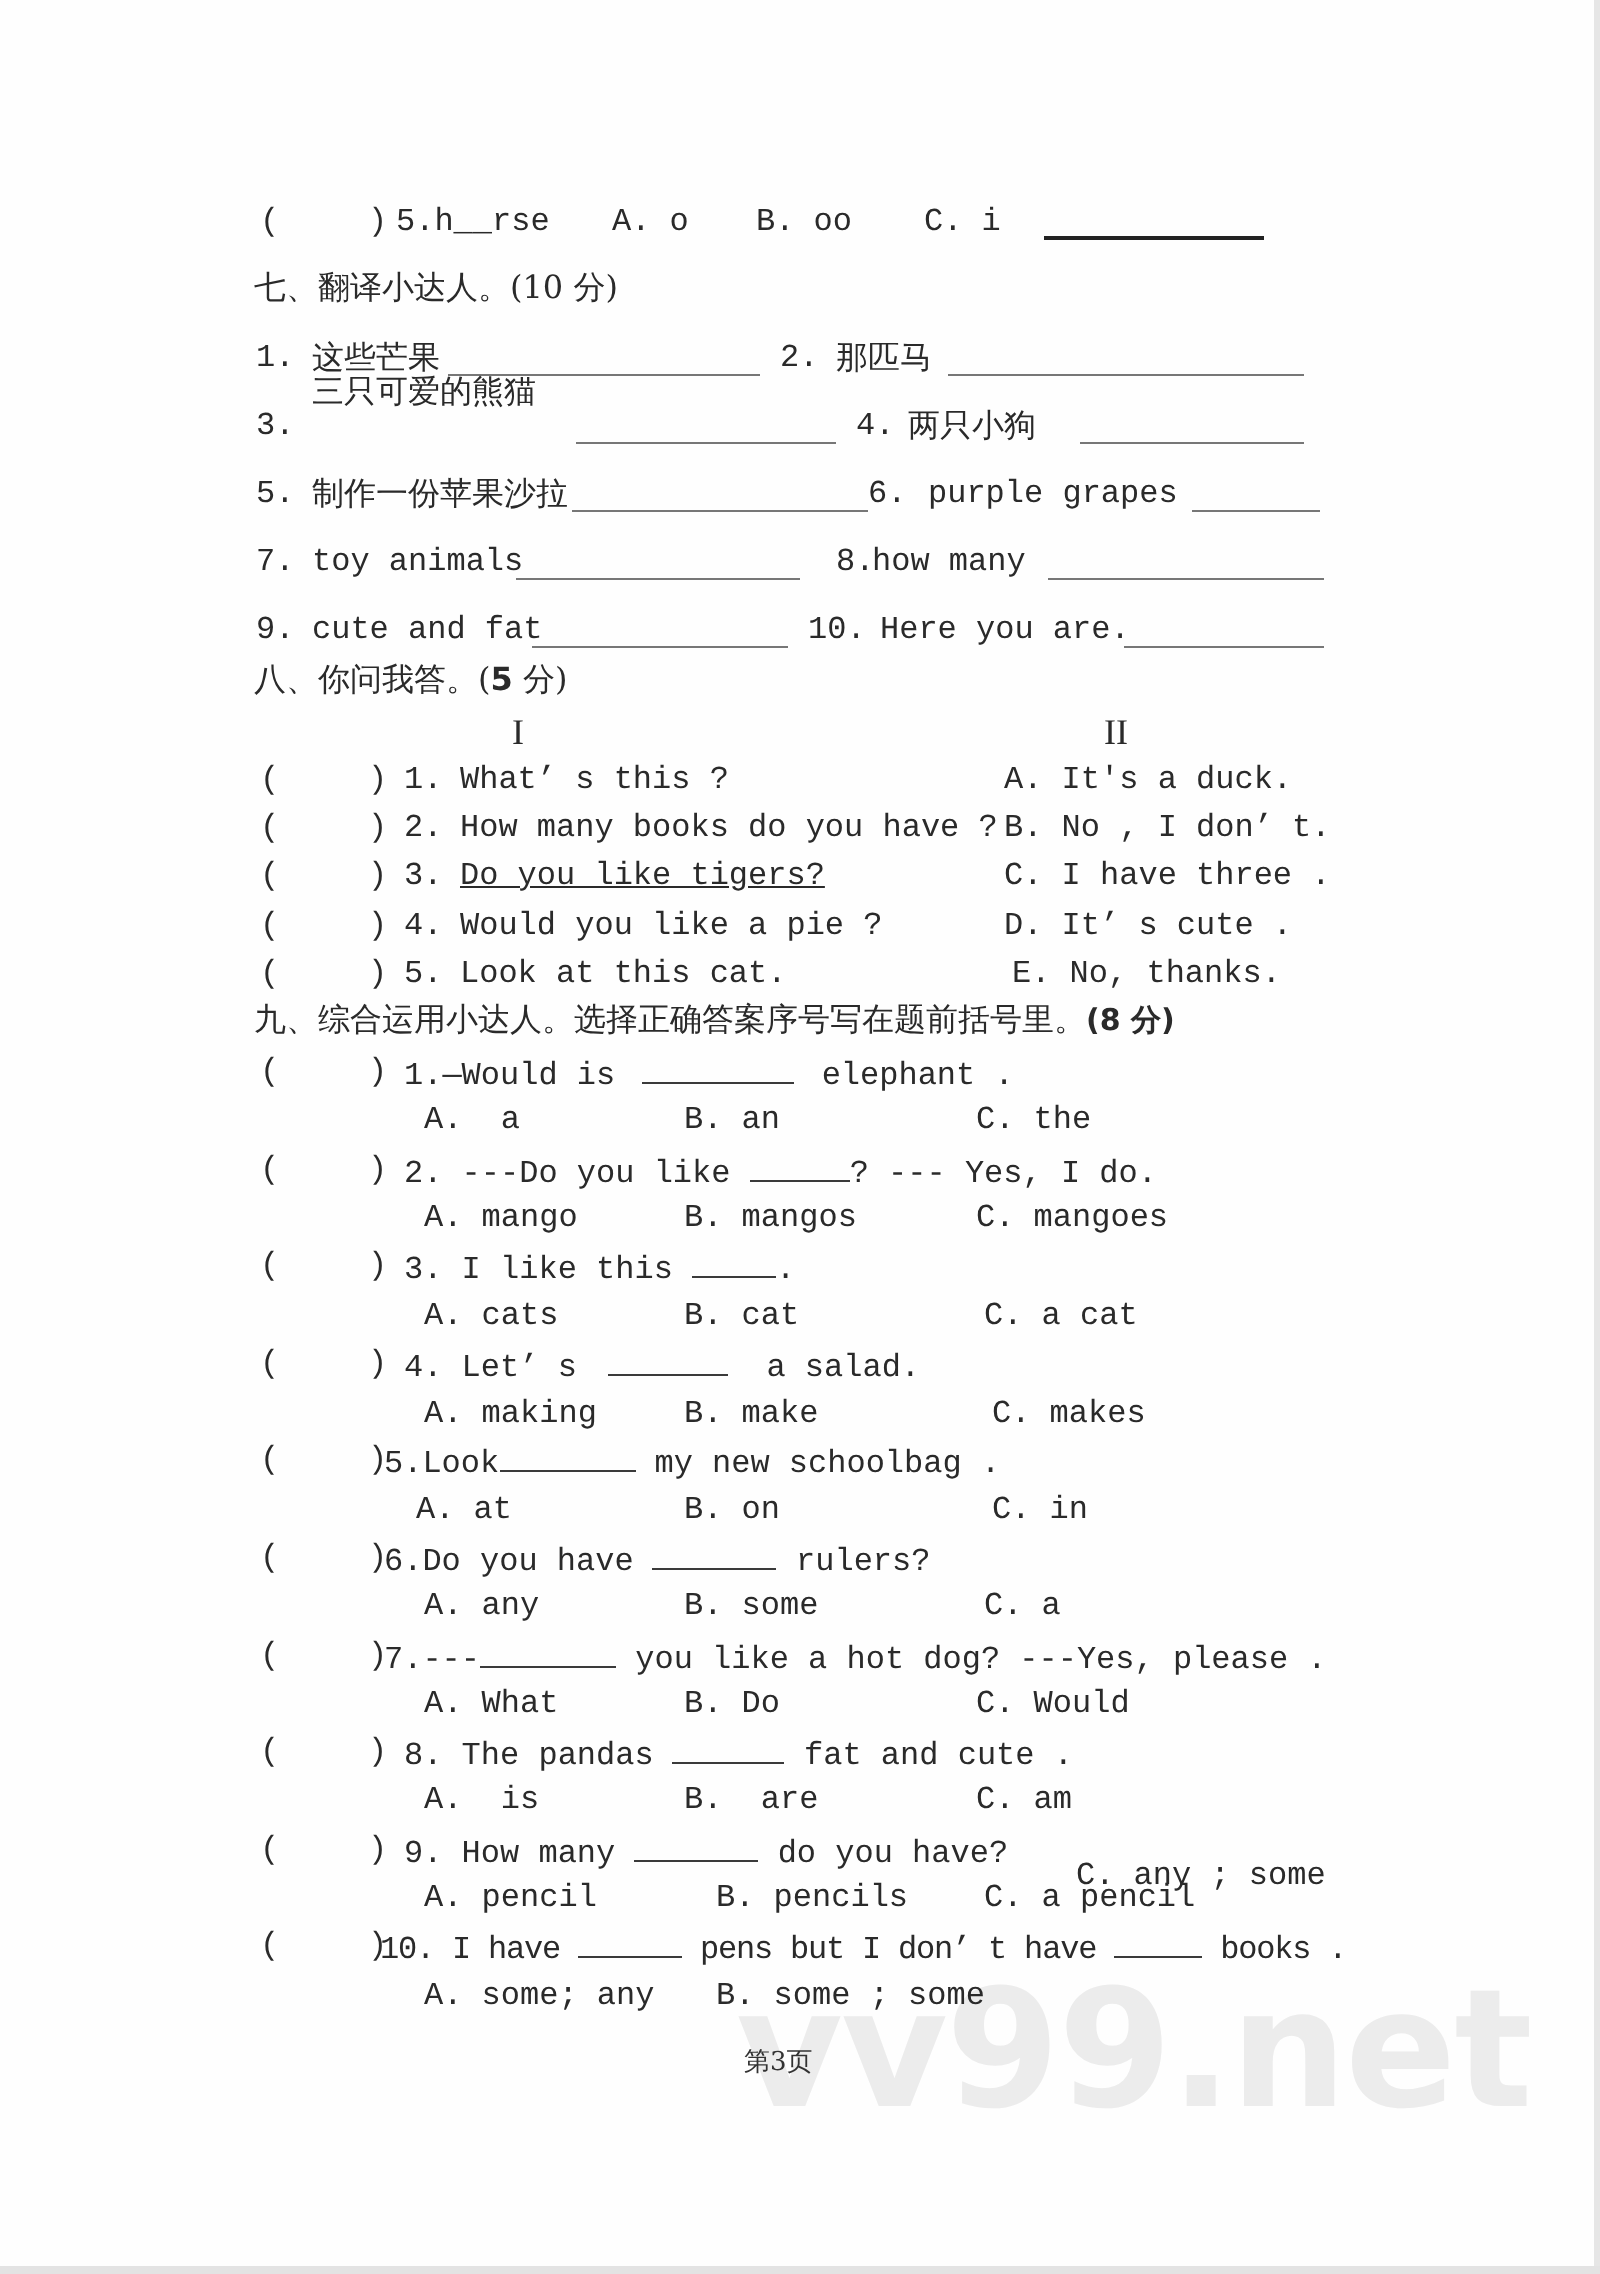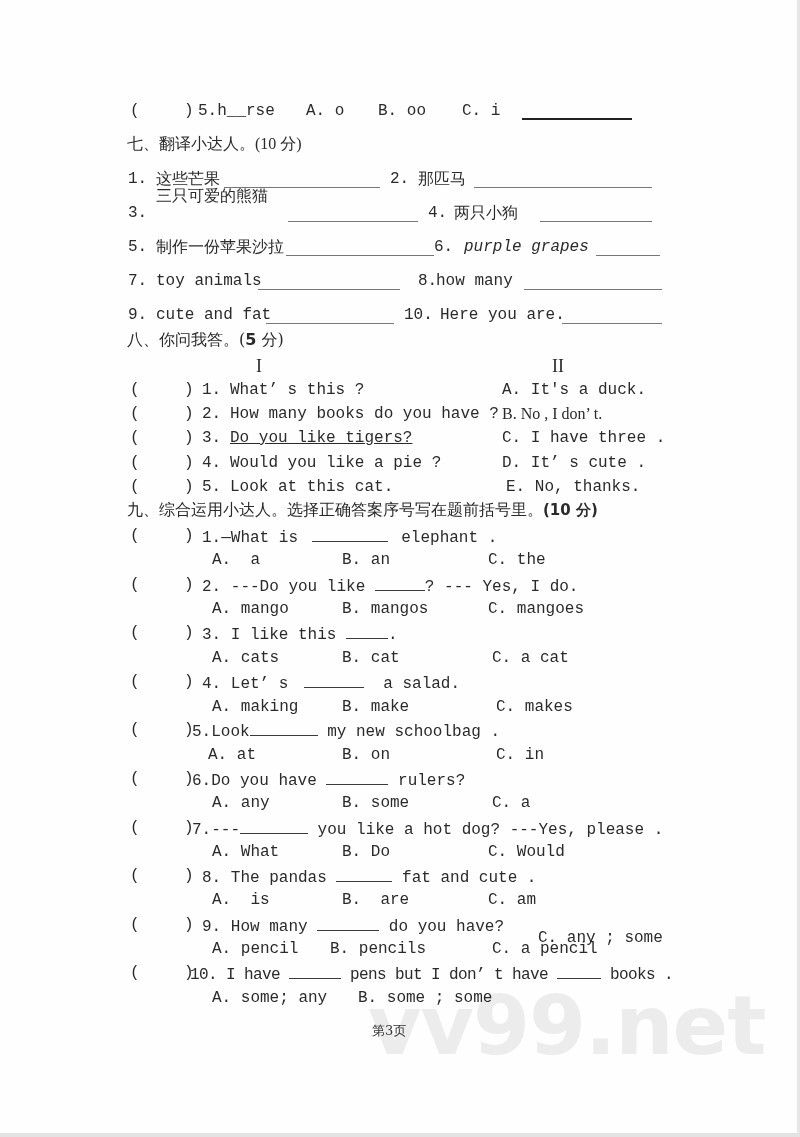--- a/index.html
+++ b/index.html
@@ -38,21 +38,21 @@
 <div>
   <span class="paren" style="left:130px; top:101px;">(</span>
   <span class="paren" style="left:184px; top:101px;">)</span>
   <span class="line" style="left:198px; top:101px;">5.h__rse</span>
   <span class="line" style="left:306px; top:101px;">A. o</span>
   <span class="line" style="left:378px; top:101px;">B. oo</span>
   <span class="line" style="left:462px; top:101px;">C. i</span>
   <span class="blank thick" style="position:absolute; left:522px; top:103px; width:110px;"></span>
 </div>
 
-<div class="line heading" style="left:127px; top:134px;font-family:Liberation Serif, serif;">七、翻译小达人。(10 分)</div>
+<div class="line heading" style="left:127px; top:134px;">七、翻译小达人。(10 分)</div>
 
 <div>
 
   <span class="line" style="left:128px; top:169px;">1.</span>
   <span class="line cjk" style="left:156px; top:169px;">这些芒果</span>
   <span class="blank thin" style="position:absolute; left:224px; top:172px; width:156px;"></span>
   <span class="line" style="left:390px; top:169px;">2.</span>
   <span class="line cjk" style="left:418px; top:169px;">那匹马</span>
   <span class="blank thin" style="position:absolute; left:474px; top:172px; width:178px;"></span>
 
@@ -60,21 +60,21 @@
   <span class="line cjk" style="left:156px; top:186px;">三只可爱的熊猫</span>
   <span class="blank thin" style="position:absolute; left:288px; top:206px; width:130px;"></span>
   <span class="line" style="left:428px; top:203px;">4.</span>
   <span class="line cjk" style="left:454px; top:203px;">两只小狗</span>
   <span class="blank thin" style="position:absolute; left:540px; top:206px; width:112px;"></span>
 
   <span class="line" style="left:128px; top:237px;">5.</span>
   <span class="line cjk" style="left:156px; top:237px;">制作一份苹果沙拉</span>
   <span class="blank thin" style="position:absolute; left:286px; top:240px; width:148px;"></span>
   <span class="line" style="left:434px; top:237px;">6.</span>
-  <span class="line" style="left:464px; top:237px;font-style:italic;">purple grapes</span>
+  <span class="line" style="left:464px; top:237px;">purple grapes</span>
   <span class="blank thin" style="position:absolute; left:596px; top:240px; width:64px;"></span>
 
   <span class="line" style="left:128px; top:271px;">7.</span>
   <span class="line" style="left:156px; top:271px;">toy animals</span>
   <span class="blank thin" style="position:absolute; left:258px; top:274px; width:142px;"></span>
   <span class="line" style="left:418px; top:271px;">8.</span>
   <span class="line" style="left:436px; top:271px;">how many</span>
   <span class="blank thin" style="position:absolute; left:524px; top:274px; width:138px;"></span>
 
   <span class="line" style="left:128px; top:305px;">9.</span>
@@ -96,21 +96,21 @@
     <span class="paren" style="left:184px; top:380px;">)</span>
     <span class="line" style="left:202px; top:380px;">1.</span>
     <span class="line" style="left:230px; top:380px;">What’ s this ?</span>
     <span class="line" style="left:502px; top:380px;">A. It's a duck.</span>
   </div>
   <div>
     <span class="paren" style="left:130px; top:404px;">(</span>
     <span class="paren" style="left:184px; top:404px;">)</span>
     <span class="line" style="left:202px; top:404px;">2.</span>
     <span class="line" style="left:230px; top:404px;">How many books do you have ?</span>
-    <span class="line" style="left:502px; top:404px;font-family:Liberation Serif, serif;">B. No , I don’ t.</span>
+    <span class="line" style="left:502px; top:404px;">B. No , I don’ t.</span>
   </div>
   <div>
     <span class="paren" style="left:130px; top:428px;">(</span>
     <span class="paren" style="left:184px; top:428px;">)</span>
     <span class="line" style="left:202px; top:428px;">3.</span>
     <span class="line" style="left:230px; top:428px;text-decoration:underline;">Do you like tigers?</span>
     <span class="line" style="left:502px; top:428px;">C. I have three .</span>
   </div>
   <div>
     <span class="paren" style="left:130px; top:453px;">(</span>
@@ -121,28 +121,28 @@
   </div>
   <div>
     <span class="paren" style="left:130px; top:477px;">(</span>
     <span class="paren" style="left:184px; top:477px;">)</span>
     <span class="line" style="left:202px; top:477px;">5.</span>
     <span class="line" style="left:230px; top:477px;">Look at this cat.</span>
     <span class="line" style="left:506px; top:477px;">E. No, thanks.</span>
   </div>
 </div>
 
-<div class="line heading" style="left:127px; top:500px;"><span>九、综合运用小达人。选择正确答案序号写在题前括号里。</span><span class="bold" style="font-size:15px;">(10 分)</span></div>
+<div class="line heading" style="left:127px; top:500px;"><span>九、综合运用小达人。选择正确答案序号写在题前括号里。</span><span class="bold" style="font-size:15px;">(8 分)</span></div>
 
 <div>
 
   <div>
     <span class="paren" style="left:130px; top:526px;">(</span>
     <span class="paren" style="left:184px; top:526px;">)</span>
-    <span class="line" style="left:202px; top:526px;"><span>1.</span><span>—What is </span><span class="blank" style="width:76px; margin:0 4px;"></span><span> elephant .</span></span>
+    <span class="line" style="left:202px; top:526px;"><span>1.</span><span>—Would is </span><span class="blank" style="width:76px; margin:0 4px;"></span><span> elephant .</span></span>
     <span class="line" style="left:212px; top:550px;">A.  a</span>
     <span class="line" style="left:342px; top:550px;">B. an</span>
     <span class="line" style="left:488px; top:550px;">C. the</span>
   </div>
 
   <div>
     <span class="paren" style="left:130px; top:575px;">(</span>
     <span class="paren" style="left:184px; top:575px;">)</span>
     <span class="line" style="left:202px; top:575px;"><span>2.</span><span> ---Do you like </span><span class="blank" style="width:50px;"></span><span>? --- Yes, I do.</span></span>
     <span class="line" style="left:212px; top:599px;">A. mango</span>
@@ -202,21 +202,21 @@
     <span class="line" style="left:212px; top:890px;">A.  is</span>
     <span class="line" style="left:342px; top:890px;">B.  are</span>
     <span class="line" style="left:488px; top:890px;">C. am</span>
   </div>
 
   <div>
     <span class="paren" style="left:130px; top:915px;">(</span>
     <span class="paren" style="left:184px; top:915px;">)</span>
     <span class="line" style="left:202px; top:915px;"><span>9.</span><span> How many </span><span class="blank" style="width:62px;"></span><span> do you have?</span></span>
     <span class="line" style="left:212px; top:939px;">A. pencil</span>
-    <span class="line" style="left:330px; top:939px;">B. pencils</span>
+    <span class="line" style="left:358px; top:939px;">B. pencils</span>
     <span class="line" style="left:492px; top:939px;">C. a pencil</span>
   </div>
 
   <div>
     <span class="paren" style="left:130px; top:963px;">(</span>
     <span class="paren" style="left:184px; top:963px;">)</span>
     <span class="line" style="left:190px; top:963px; letter-spacing:-0.6px;"><span>10.</span><span> I have </span><span class="blank" style="width:52px;"></span><span> pens but I don’ t have </span><span class="blank" style="width:44px;"></span><span> books .</span></span>
     <span class="line" style="left:212px; top:988px;">A. some; any</span>
     <span class="line" style="left:358px; top:988px;">B. some ; some</span>
     <span class="line" style="left:522px; top:928px;margin-left:16px;">C. any ; some</span>

